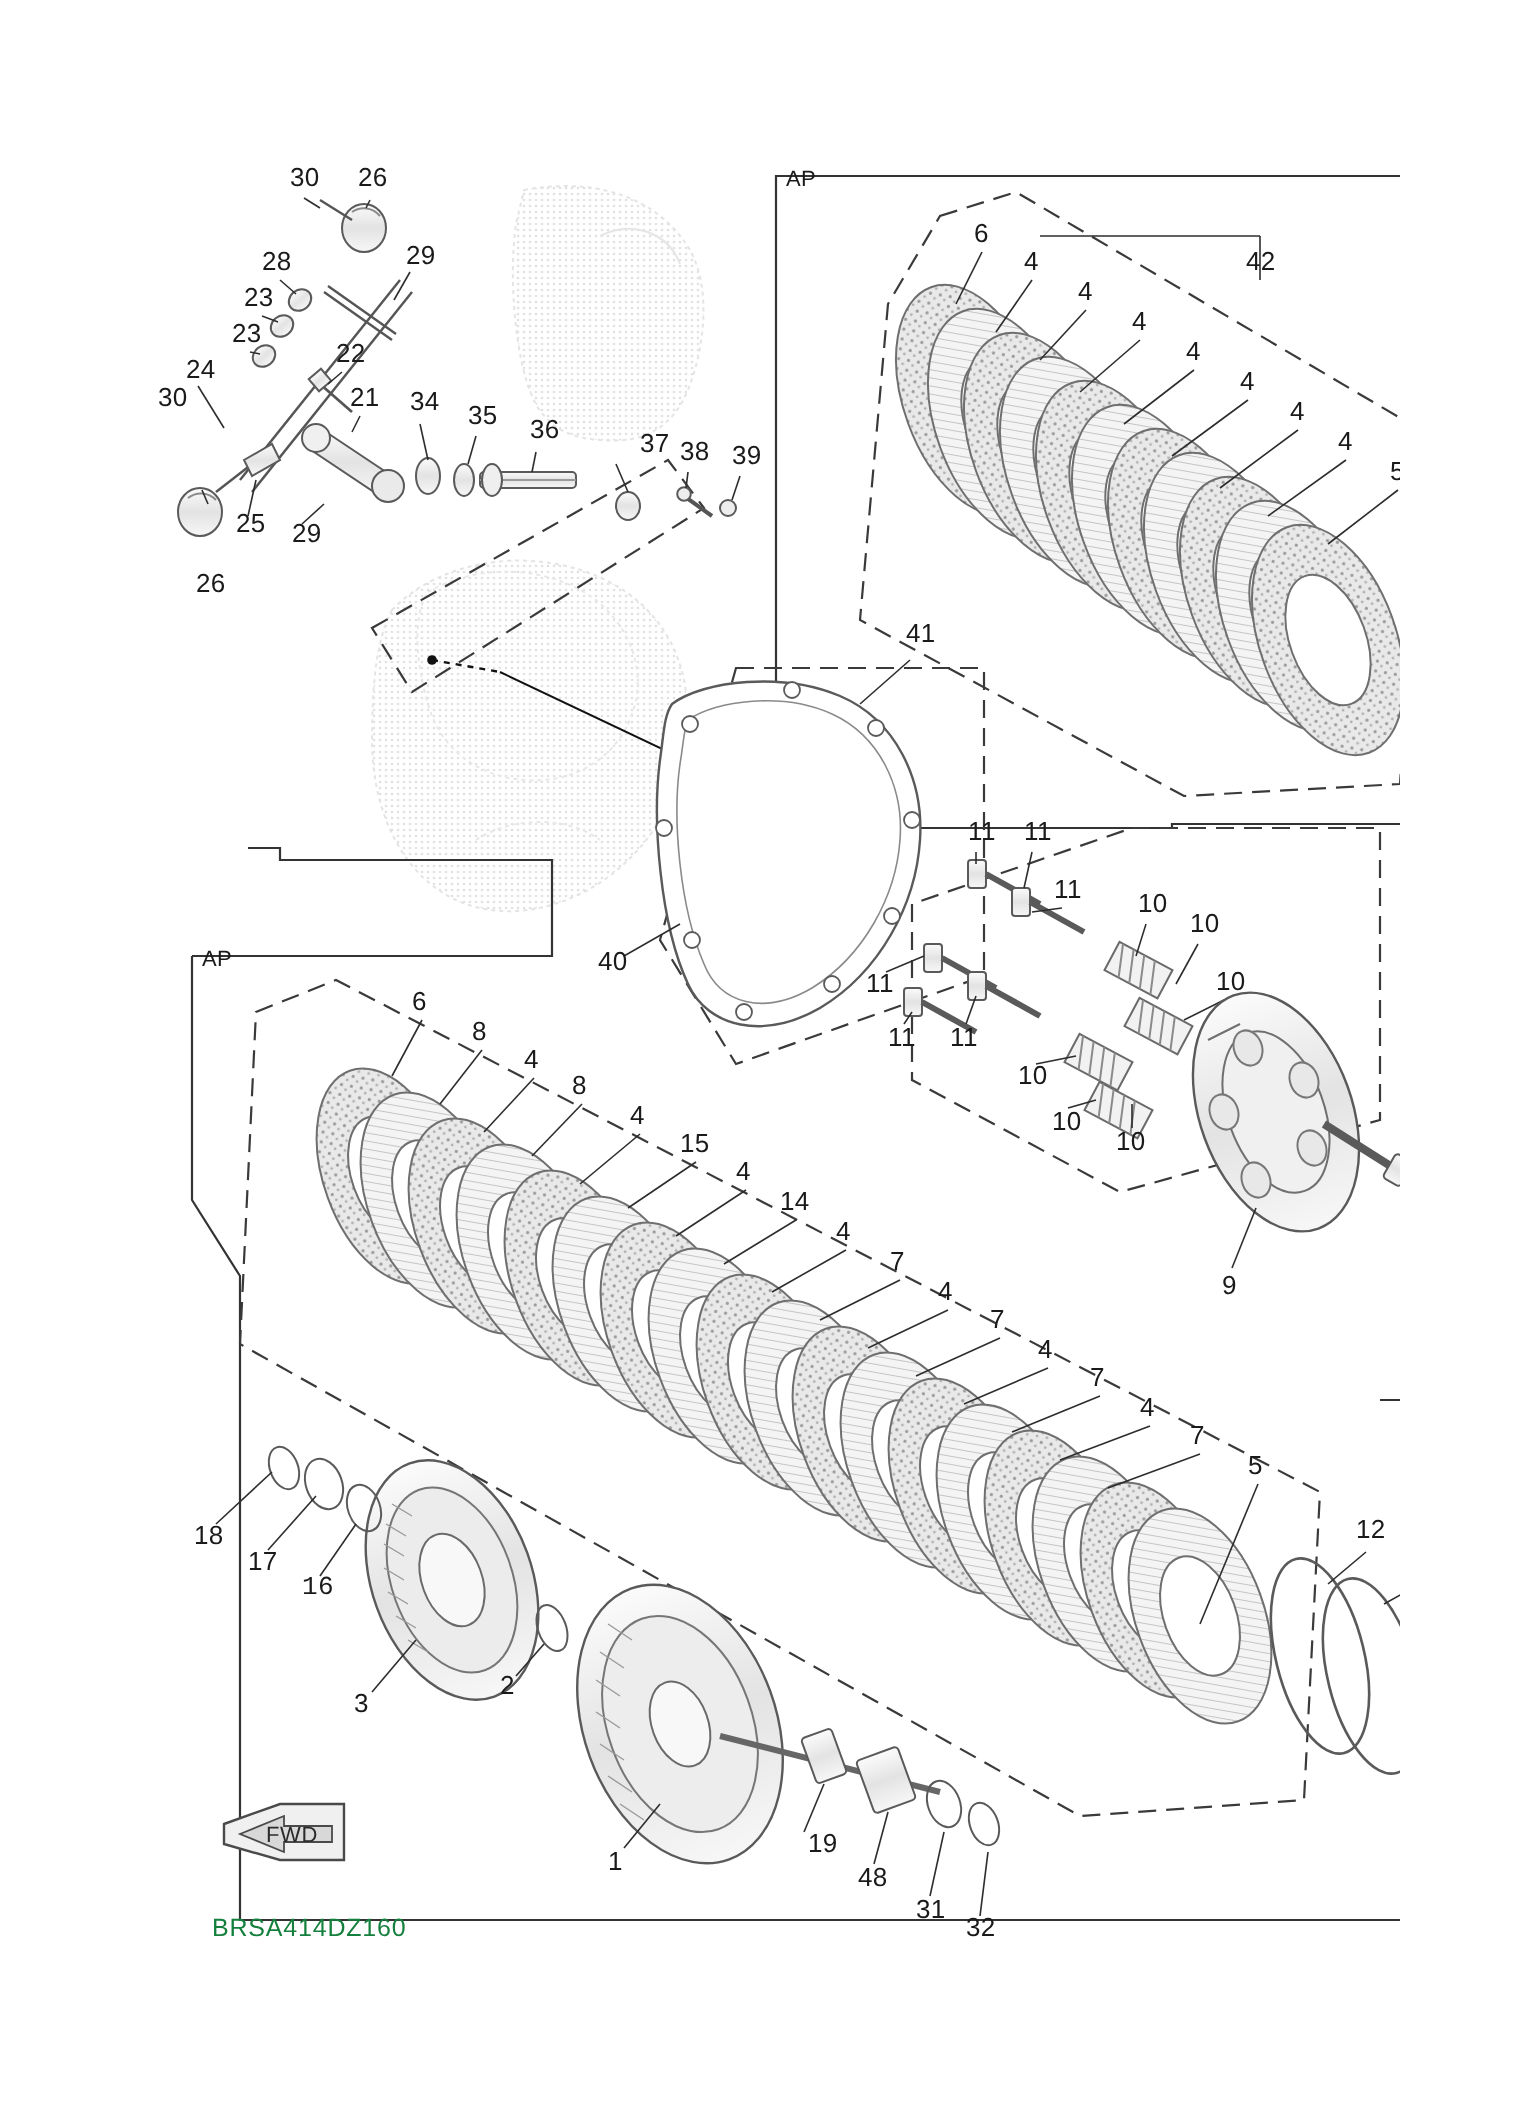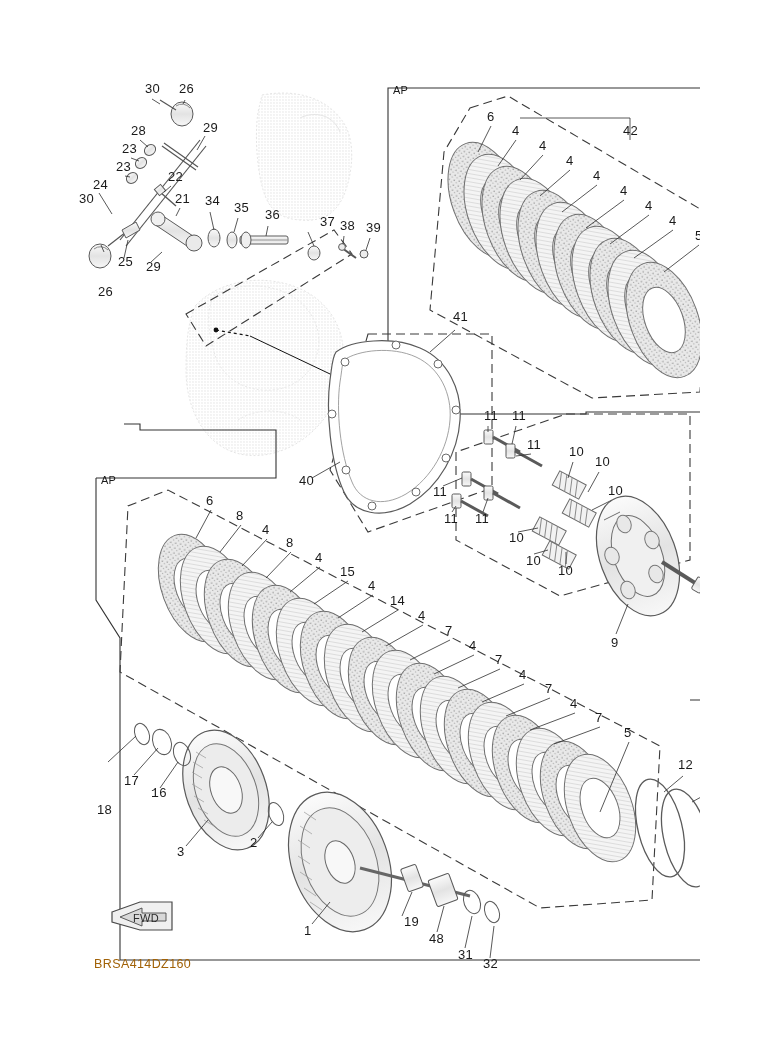--- a/index.html
+++ b/index.html
@@ -34,23 +34,24 @@
     letter-spacing: 0.2px;
   }
   .lbl.ap {
     font-size: 11px;
     font-weight: normal;
   }
   .partcode {
     position: absolute;
     font-family: "Liberation Sans", sans-serif;
     font-size: 12.5px;
-    color: #a16207;
+    color: #15803d;
     letter-spacing: 0.4px;
     white-space: nowrap;
+    margin-left: 12px;
   }
   .fwd-text {
     position: absolute;
     font-family: "Liberation Sans", sans-serif;
     font-size: 11px;
     color: #2a2a2a;
     letter-spacing: 0.3px;
   }
 </style>
 </head>
@@ -522,21 +523,21 @@
     <span class="lbl" style="left:418px;top:609px;">4</span>
     <span class="lbl" style="left:445px;top:624px;">7</span>
     <span class="lbl" style="left:469px;top:639px;">4</span>
     <span class="lbl" style="left:495px;top:653px;">7</span>
     <span class="lbl" style="left:519px;top:668px;">4</span>
     <span class="lbl" style="left:545px;top:682px;">7</span>
     <span class="lbl" style="left:570px;top:697px;">4</span>
     <span class="lbl" style="left:595px;top:711px;">7</span>
     <span class="lbl" style="left:624px;top:726px;">5</span>
 
-    <span class="lbl" style="left:97px;top:761px;margin-top:42px;">18</span>
+    <span class="lbl" style="left:97px;top:761px;">18</span>
     <span class="lbl" style="left:124px;top:774px;">17</span>
     <span class="lbl" style="left:151px;top:787px;font-family:Liberation Mono, monospace;">16</span>
     <span class="lbl" style="left:177px;top:845px;">3</span>
     <span class="lbl" style="left:250px;top:836px;">2</span>
     <span class="lbl" style="left:304px;top:924px;">1</span>
     <span class="lbl" style="left:404px;top:915px;">19</span>
     <span class="lbl" style="left:429px;top:932px;">48</span>
     <span class="lbl" style="left:458px;top:948px;">31</span>
     <span class="lbl" style="left:483px;top:957px;">32</span>
     <span class="lbl" style="left:678px;top:758px;">12</span>

